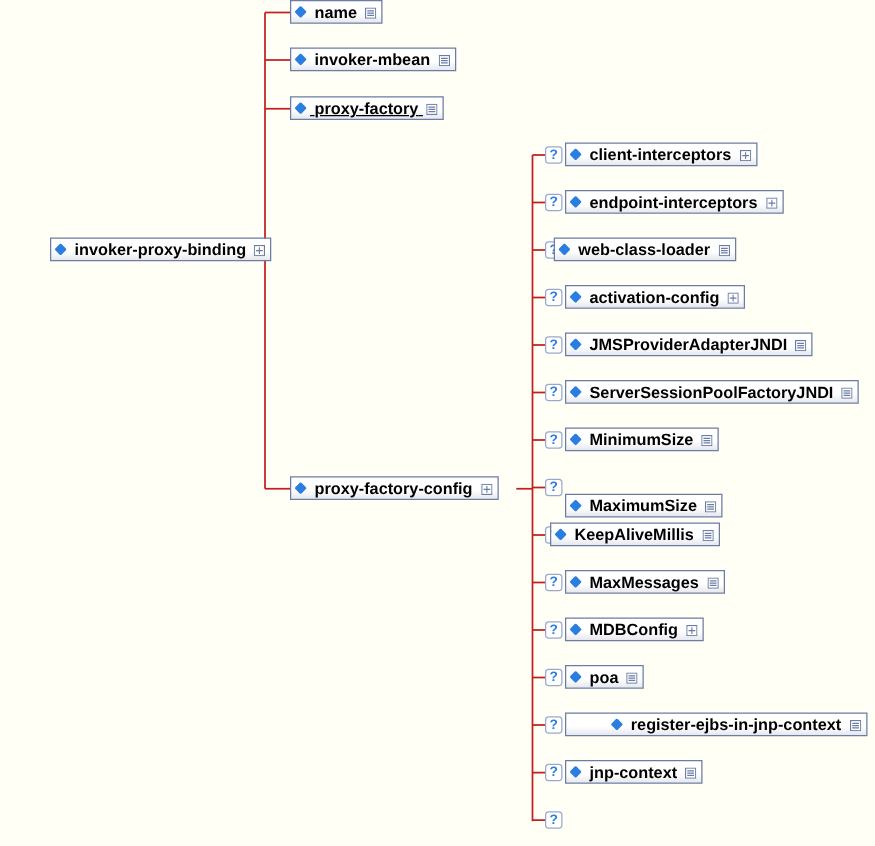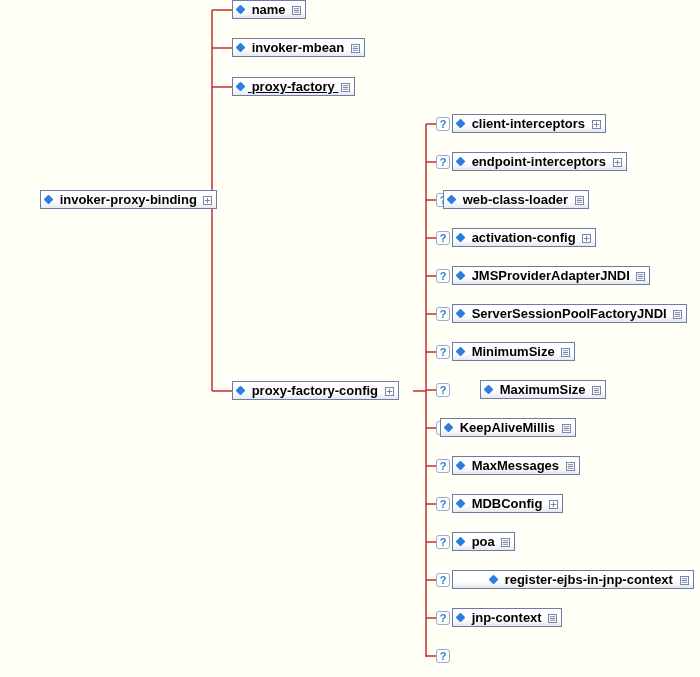--- a/index.html
+++ b/index.html
@@ -233,21 +233,21 @@
     <span class="lbl">MinimumSize</span>
     <span class="badge"><svg viewBox="0 0 10 10">
           <rect x="0.5" y="0.5" width="9" height="9" fill="#fff" stroke="#6b7da3"></rect>
           <line x1="2" y1="3" x2="8" y2="3" stroke="#6b7da3"></line>
           <line x1="2" y1="5" x2="8" y2="5" stroke="#6b7da3"></line>
           <line x1="2" y1="7" x2="8" y2="7" stroke="#6b7da3"></line>
         </svg></span>
   </div>
 
   <div class="opt" style="left:436px; top:383px;"></div>
-  <div class="node" style="left:452px; top:380px;margin-left:28px;">
+  <div class="node" style="left:452px; top:395px;">
     <span class="diamond"></span>
     <span class="lbl">MaximumSize</span>
     <span class="badge"><svg viewBox="0 0 10 10">
           <rect x="0.5" y="0.5" width="9" height="9" fill="#fff" stroke="#6b7da3"></rect>
           <line x1="2" y1="3" x2="8" y2="3" stroke="#6b7da3"></line>
           <line x1="2" y1="5" x2="8" y2="5" stroke="#6b7da3"></line>
           <line x1="2" y1="7" x2="8" y2="7" stroke="#6b7da3"></line>
         </svg></span>
   </div>
 

